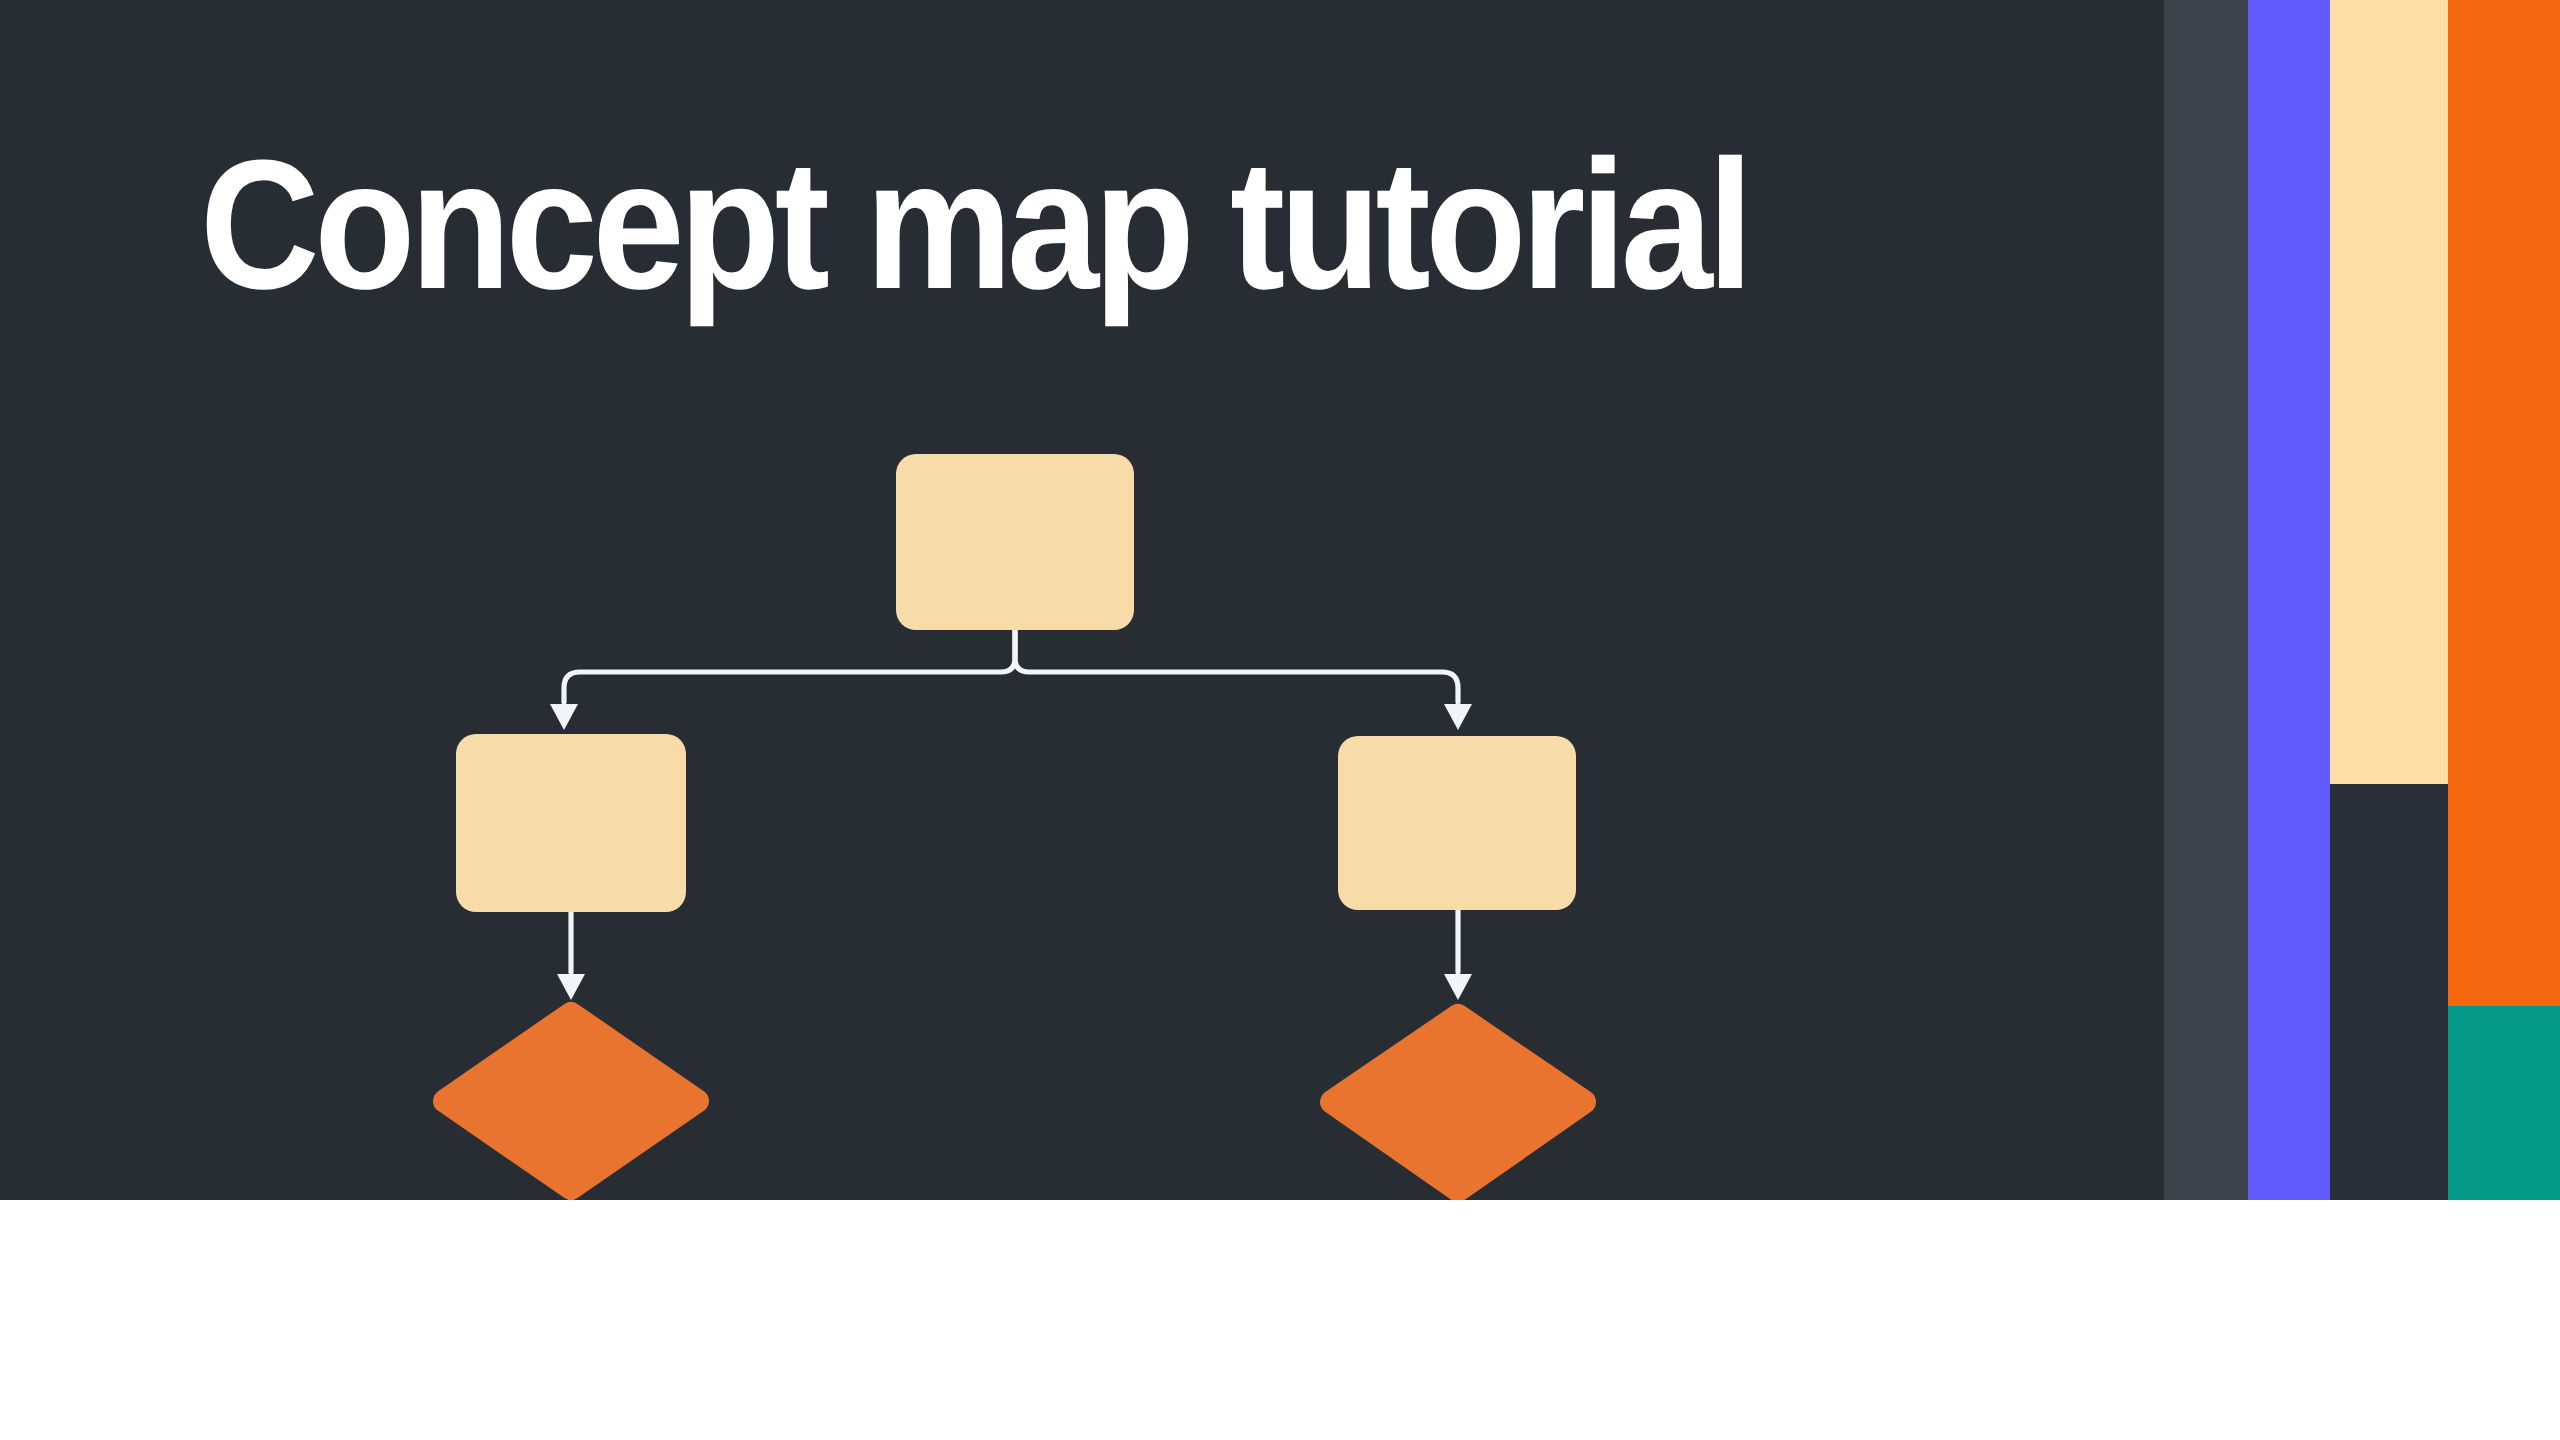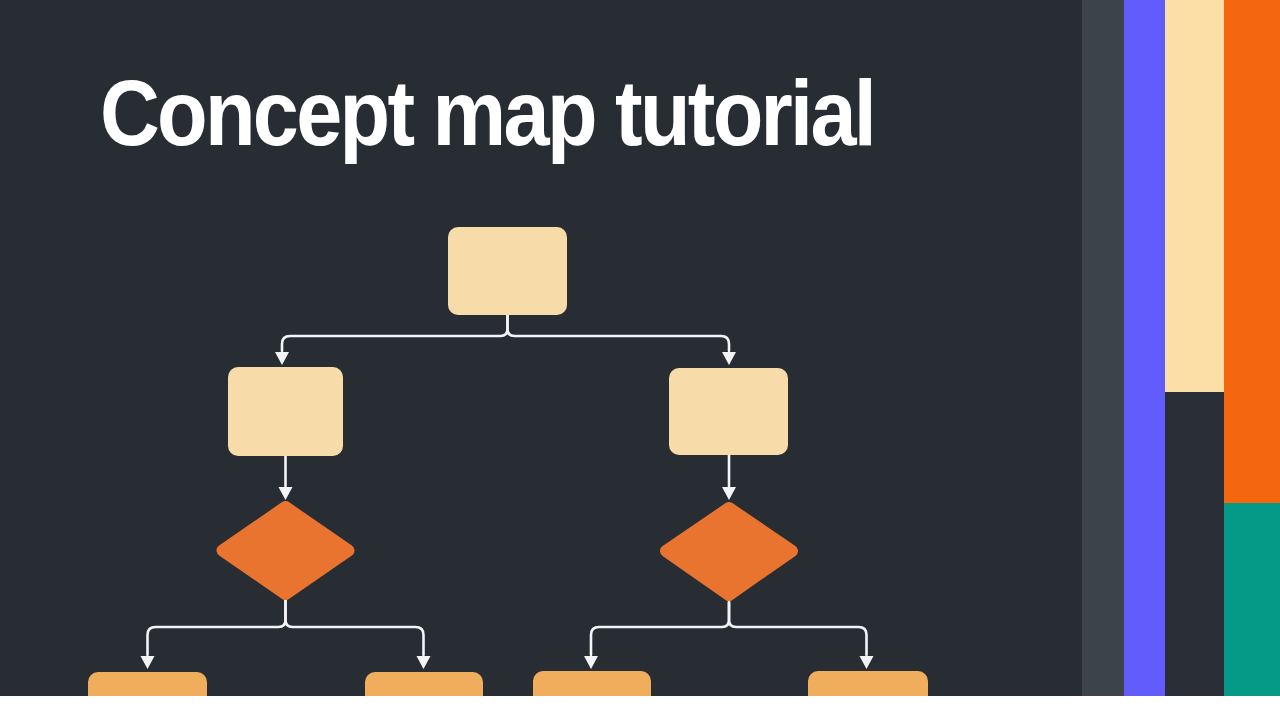--- a/index.html
+++ b/index.html
@@ -6,21 +6,21 @@
     margin: 0;
     padding: 0;
     width: 1280px;
     height: 720px;
     overflow: hidden;
     font-family: "Liberation Sans", "DejaVu Sans", sans-serif;
   }
   .canvas {
     position: relative;
     width: 1280px;
-    height: 696px;
+    height: 600px;
     background: var(--background, #282C33);
     overflow: hidden;
   }
   .page-title {
     position: absolute;
     left: 100px;
     top: 67px;
     margin: 0;
     font-size: 92px;
     line-height: 1;

